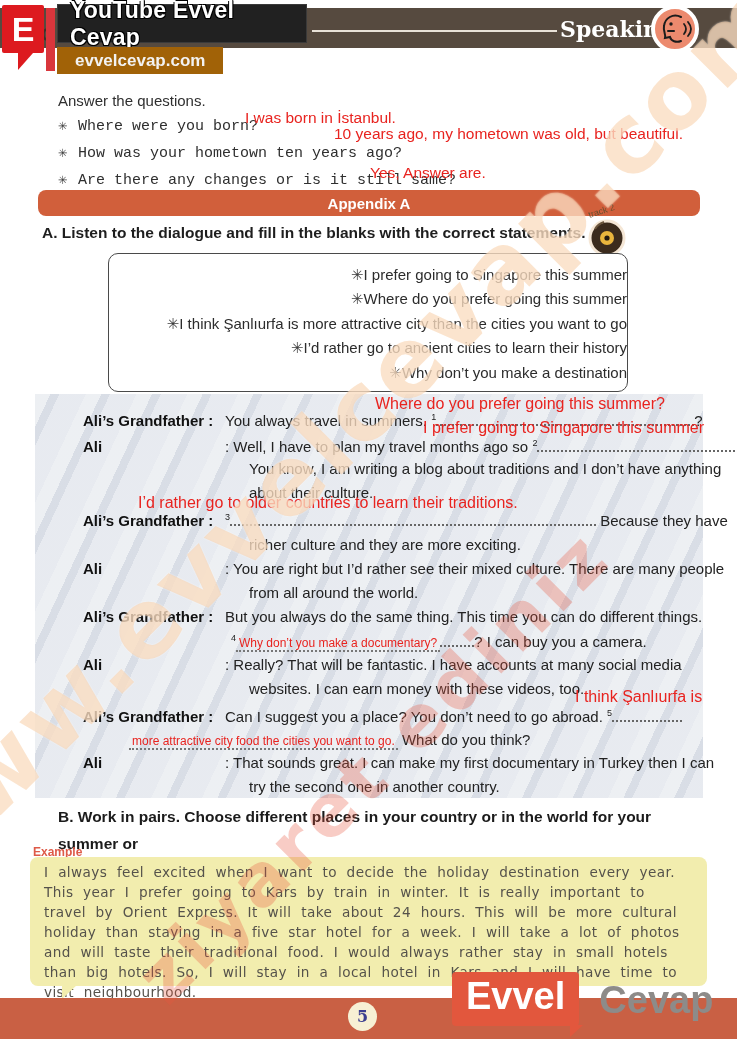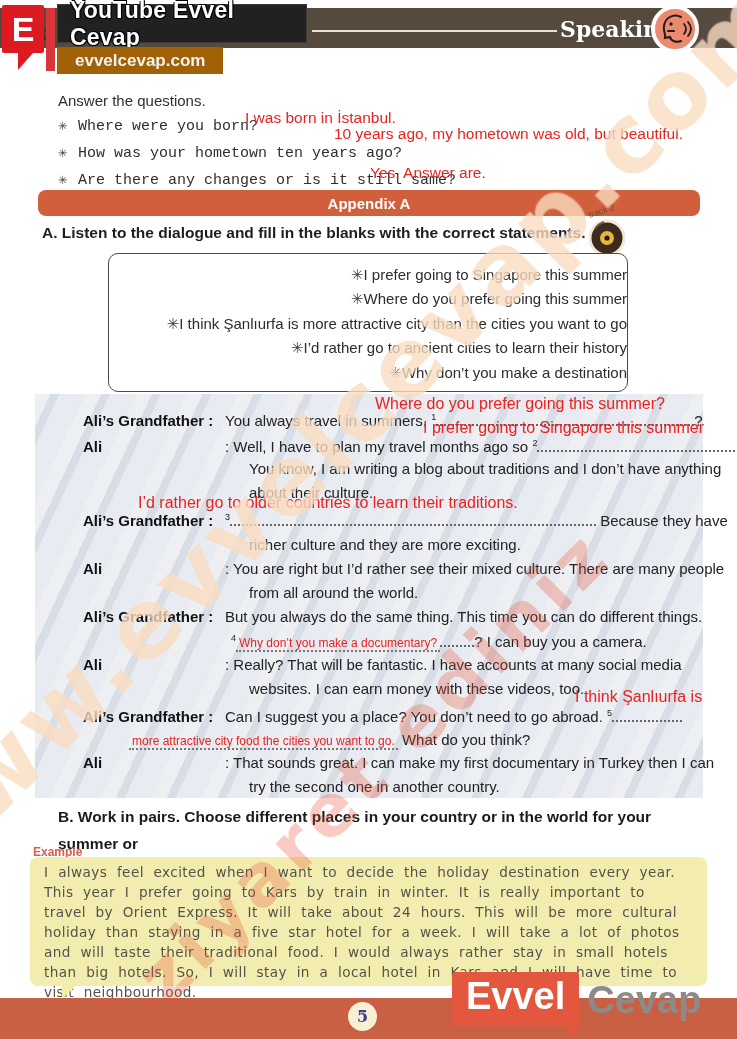--- a/index.html
+++ b/index.html
@@ -77,21 +77,21 @@
   
   .footbar{position:absolute;left:0;top:998px;width:737px;height:41px;background:#c96044;z-index:2;}
   .page-circle{position:absolute;left:348px;top:1002px;width:29px;height:29px;border-radius:50%;
           background:#f7f0d4;z-index:3;display:flex;align-items:center;justify-content:center;}
   .page-circle span{font-family:"DejaVu Serif",serif;font-weight:bold;font-size:16px;color:#3b3e8f;}
   .brand{position:absolute;left:452px;top:972px;z-index:4;display:flex;align-items:flex-end;}
   .brand-evvel{background:#e2573d;color:#ffffff;font-weight:bold;font-size:38px;
           padding:3px 14px 8px;border-radius:4px;position:relative;}
   .brand-tail{position:absolute;left:118px;bottom:-11px;width:0;height:0;
           border-top:12px solid #e2573d;border-right:13px solid transparent;}
-  .brand-cevap{color:#8d8b89;font-weight:bold;font-size:38px;margin-left:8px;padding-bottom:4px;}
+  .brand-cevap{color:#8d8b89;font-weight:bold;font-size:38px;margin-left:20px;padding-bottom:4px;}
 
   
   .wm{position:absolute;pointer-events:none;z-index:6;font-weight:bold;white-space:nowrap;
       font-family:"DejaVu Sans",sans-serif;}
   .wm1{left:-140px;top:830px;font-size:96px;color:rgba(246,199,152,0.48);
       transform:rotate(-45deg);transform-origin:left top;letter-spacing:4px;
       text-shadow:0 0 2px rgba(255,255,255,0.6);}
   .wm2{left:120px;top:960px;font-size:72px;color:rgba(231,86,64,0.30);
       transform:rotate(-45deg);transform-origin:left top;letter-spacing:6px;}
 </style>

